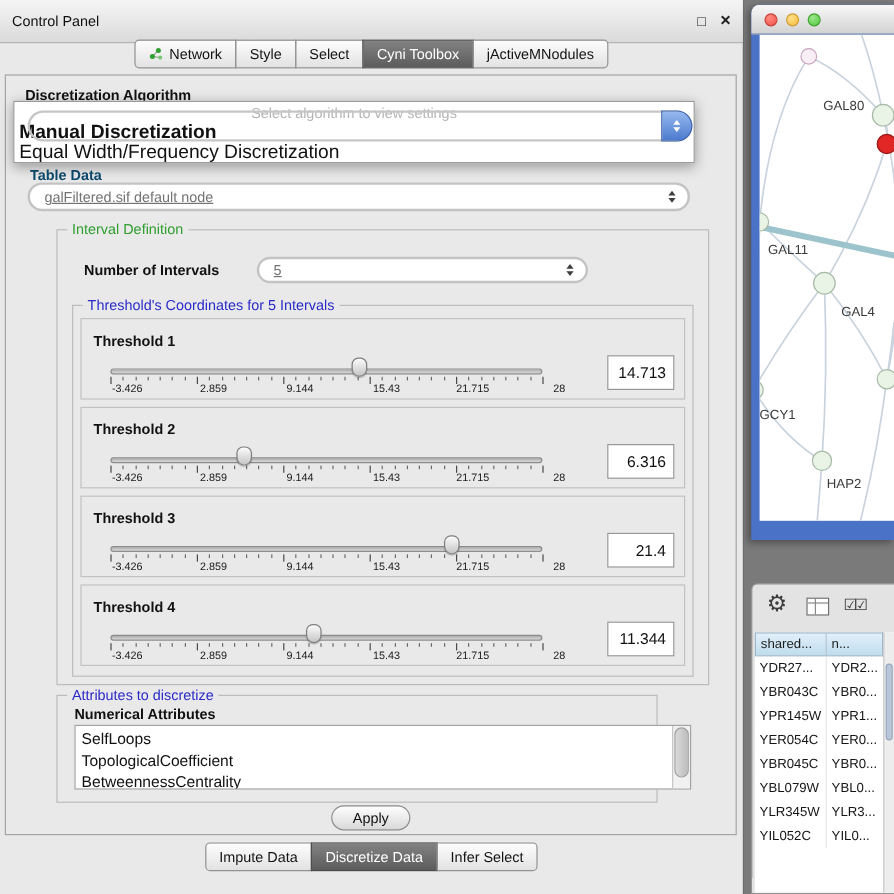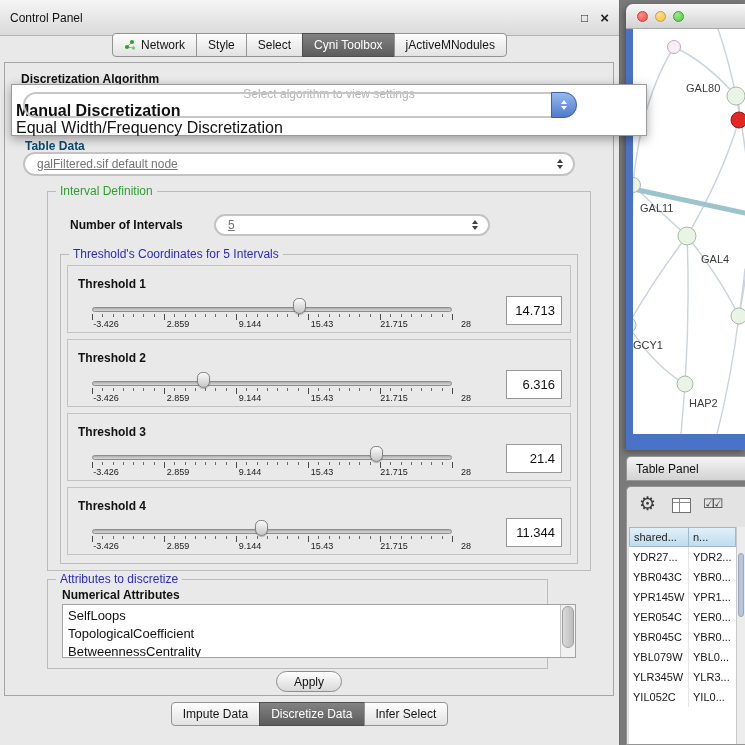--- a/index.html
+++ b/index.html
@@ -18,21 +18,21 @@
   .tabbar.top{top:33px;}
   .tabbar.bottom{top:702px;}
   .tab{display:flex;align-items:center;gap:5px;height:24px;padding:0 11px;border:1px solid #939393;margin-left:-1px;background:linear-gradient(#fdfdfd,#e2e2e2);font-size:12px;color:#141414;white-space:nowrap;}
   .tab:first-child{border-radius:4px 0 0 4px;margin-left:0;}
   .tab:last-child{border-radius:0 4px 4px 0;}
   .tab.sel{background:linear-gradient(#828282,#5c5c5c);border-color:#4d4d4d;color:#fff;}
 
   .content{position:absolute;left:4px;top:62px;width:610px;height:634px;background:#e9e9e9;border:1px solid #a5a5a5;}
 
   .algo-label{position:absolute;left:16px;top:9px;font-weight:bold;font-size:12px;color:#111;z-index:1;}
-  .algo-popup{position:absolute;left:6px;top:21px;width:636px;height:52px;background:#fff;border:1px solid #9b9b9b;box-shadow:0 3px 10px rgba(0,0,0,.35);z-index:5;text-decoration:underline;}
+  .algo-popup{position:absolute;left:6px;top:21px;width:568px;height:52px;background:#fff;border:1px solid #9b9b9b;box-shadow:0 3px 10px rgba(0,0,0,.35);z-index:5;text-decoration:underline;}
   .popup-prompt{position:absolute;top:2px;left:0;width:100%;text-align:center;font-size:12px;color:#b4b4b4;}
   .popup-item{position:absolute;left:4px;font-size:16px;color:#111;white-space:nowrap;}
   .popup-item.strong{top:17px;font-weight:bold;}
   .popup-item.plain{top:34px;}
   .algo-combo{position:absolute;left:18px;top:29px;width:554px;height:26px;border:2px solid #c6c6c6;border-radius:14px;z-index:6;background:transparent;}
   .combo-blue{position:absolute;right:-2px;top:-2px;width:26px;height:26px;border-radius:0 13px 13px 0;background:linear-gradient(#96b9ee,#4c7ace);border:1px solid #3a63ad;display:flex;flex-direction:column;align-items:center;justify-content:center;gap:2px;}
   .combo-blue i{display:block;width:0;height:0;border-left:3.5px solid transparent;border-right:3.5px solid transparent;}
   .combo-blue .up{border-bottom:4px solid #fff;}
   .combo-blue .dn{border-top:4px solid #fff;}
 
@@ -453,23 +453,20 @@
           <text x="68" y="234">GAL4</text>
           <circle cx="-5" cy="296" r="8" fill="#e9f4e6" stroke="#a6baa6" stroke-width="1"></circle>
           <text x="0" y="320">GCY1</text>
           <circle cx="52" cy="355" r="8" fill="#e9f4e6" stroke="#a6baa6" stroke-width="1"></circle>
           <text x="56" y="378">HAP2</text>
           <circle cx="106" cy="287" r="8" fill="#e9f4e6" stroke="#a6baa6" stroke-width="1"></circle>
         </svg>
     </div>
   </section>
 
-  <section id="table-panel-bar">
-    <span>Table Panel</span>
-  </section>
 
   <section id="table-window">
     <div class="tp-toolbar">
       <span class="gear">⚙</span>
       <span class="tblicon">
           <i></i>
           <b></b>
         </span>
       <span class="checks">☑☑</span>
     </div>

